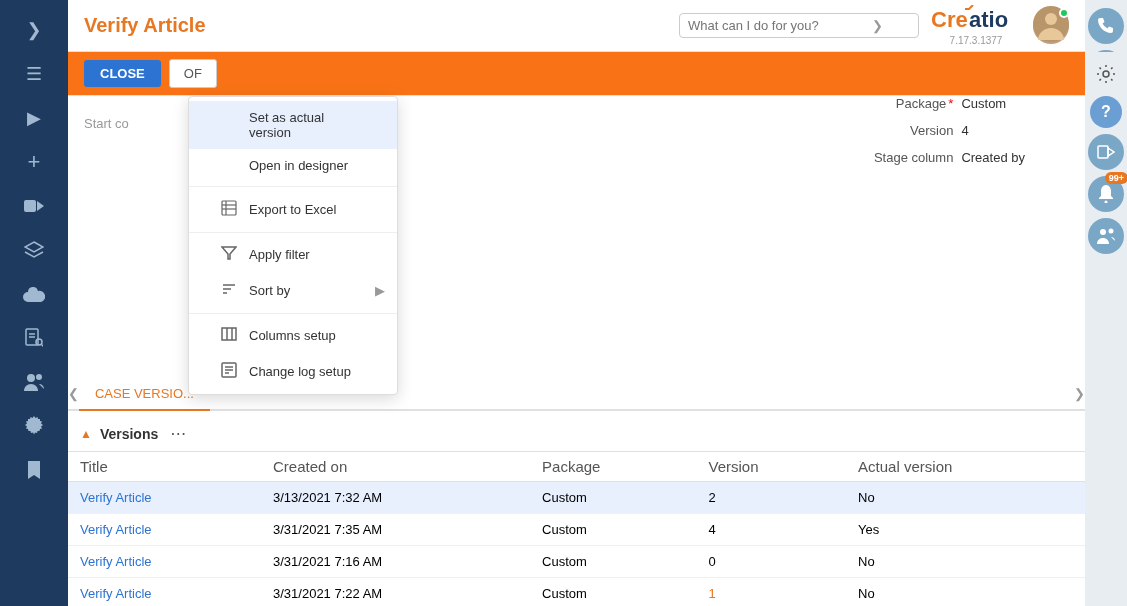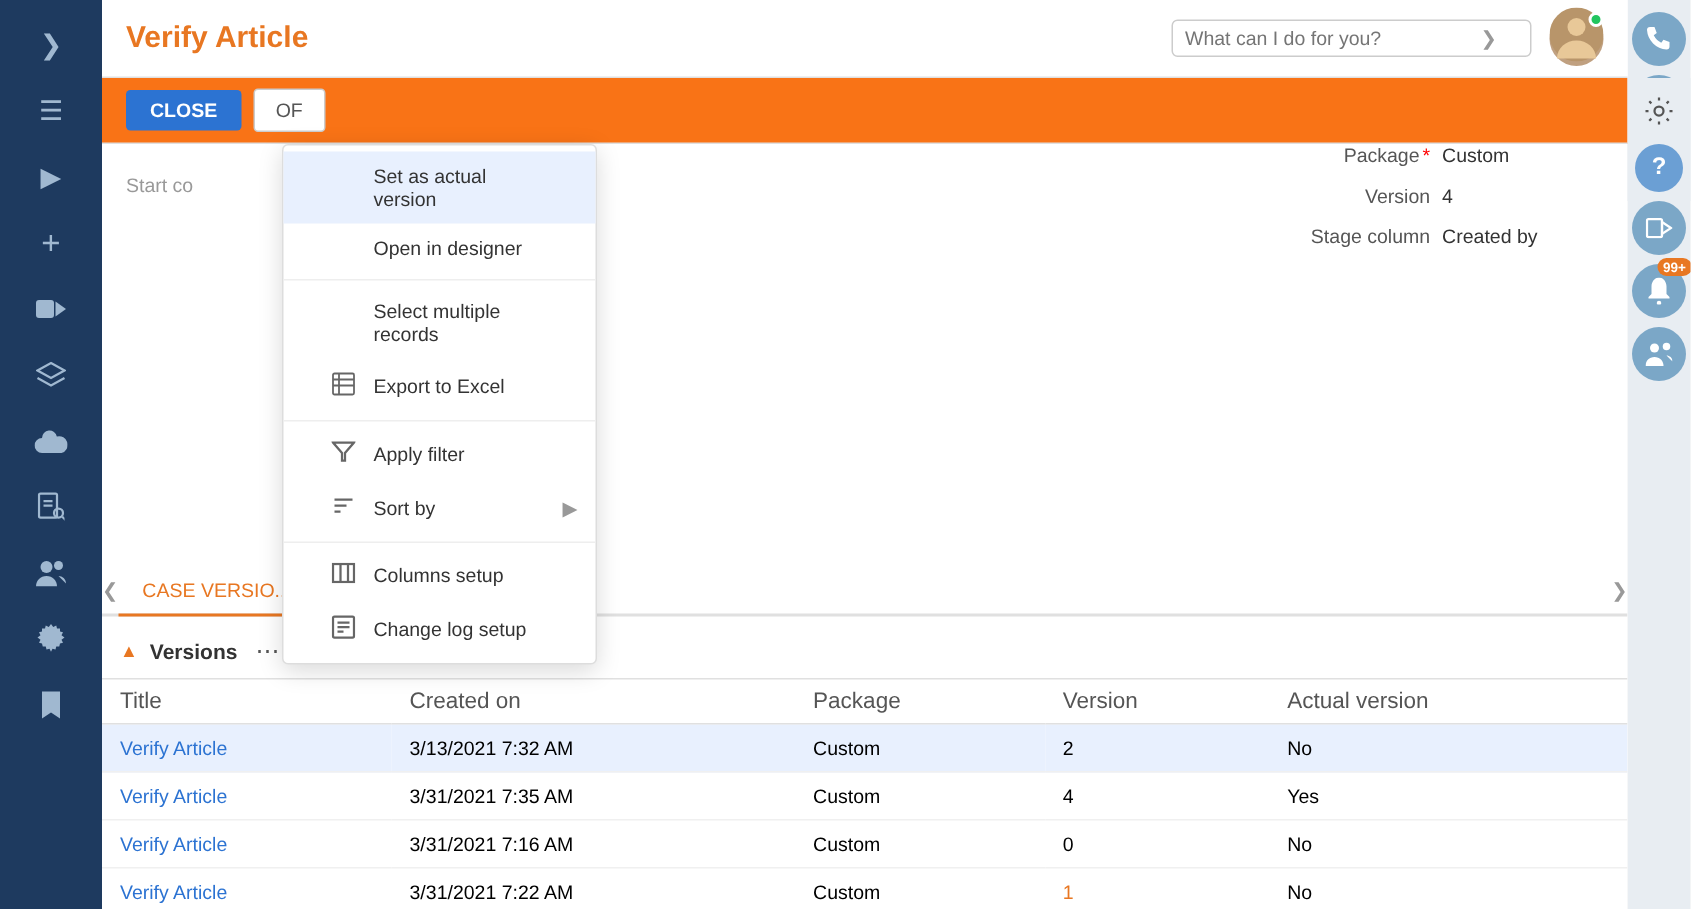--- a/index.html
+++ b/index.html
@@ -50,21 +50,21 @@
       font-weight: 600;
       flex: 1;
     }
     .search-box {
       display: flex;
       align-items: flex-end;
       border: 1px solid #ccc;
       border-radius: 4px;
       padding: 4px 8px;
       width: 240px;
-      gap: 17px;
+      gap: 4px;
       color: #999;
       font-size: 13px;
     }
     .search-box input {
       border: none; outline: none; font-size: 13px; color: #999; width: 180px;
     }
     .creatio-logo {
       display: flex;
       flex-direction: column;
       align-items: center;
@@ -335,20 +335,30 @@
 
 <div class="main">
 
   <div class="top-header">
     <div class="page-title">Verify Article</div>
     <div class="search-box">
       <input type="text" placeholder="What can I do for you?" style="">
       <span style="color:#999;">❯</span>
     </div>
 
+    <div class="creatio-logo">
+      <div style="display:flex;align-items:center;">
+        <svg width="90" height="30" viewBox="0 0 90 30">
+          <text x="0" y="22" font-size="22" font-weight="bold" font-family="Arial" fill="#e87722">Cre</text>
+          <text x="38" y="22" font-size="22" font-weight="bold" font-family="Arial" fill="#1e3a5f">atio</text>
+          <path d="M34 4 L38 4 L42 0" stroke="#e87722" stroke-width="2" fill="none"></path>
+        </svg>
+      </div>
+      <div class="version">7.17.3.1377</div>
+    </div>
 
     <div class="user-avatar">
       <span style="font-size:16px;color:#fff;">
         <svg width="36" height="36" viewBox="0 0 36 36">
             <circle cx="18" cy="18" r="18" fill="#b8956a"></circle>
             <circle cx="18" cy="13" r="6" fill="#e8c898"></circle>
             <path d="M5 34c0-7 6-12 13-12s13 5 13 12" fill="#e8c898"></path>
           </svg>
       </span>
       <div class="online-dot"></div>
@@ -362,24 +372,20 @@
     <div class="dropdown-menu">
       <div class="menu-item highlighted">
         <span class="menu-icon"></span>
         <span>Set as actual version</span>
       </div>
       <div class="menu-item">
         <span class="menu-icon"></span>
         <span>Open in designer</span>
       </div>
       <div class="menu-divider"></div>
-      <div class="menu-item">
-        <span class="menu-icon"></span>
-        <span>Select multiple records</span>
-      </div>
       <div class="menu-item">
         <span class="menu-icon">
           <svg width="16" height="16" viewBox="0 0 16 16" fill="none" stroke="#666" stroke-width="1.2">
               <rect x="1" y="1" width="14" height="14" rx="1"></rect>
               <line x1="5" y1="1" x2="5" y2="15"></line>
               <line x1="1" y1="5" x2="15" y2="5"></line>
               <line x1="1" y1="9" x2="15" y2="9"></line>
             </svg>
         </span>
         <span>Export to Excel</span>

